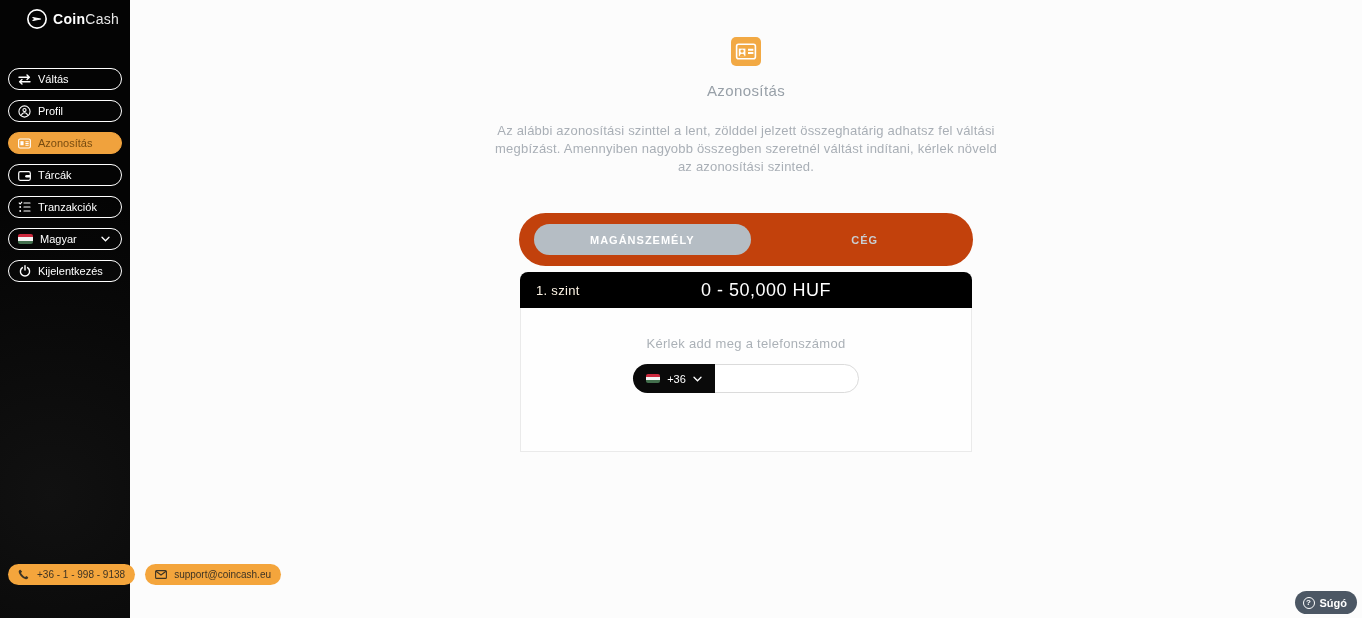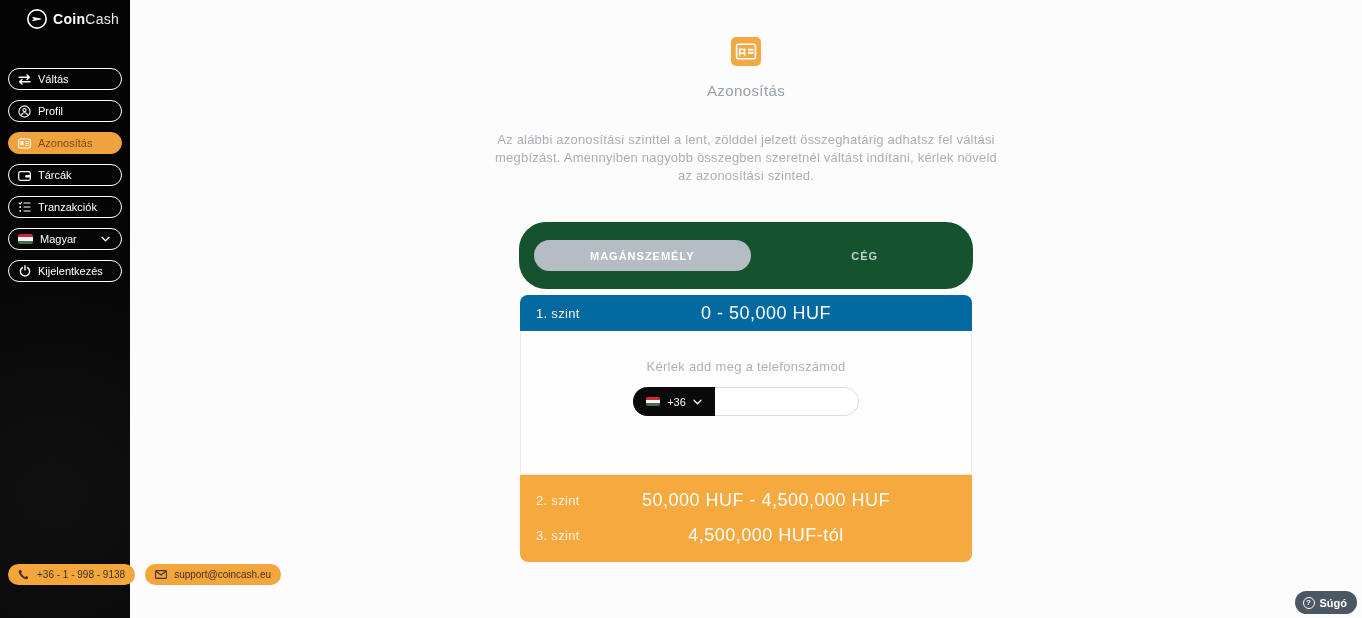--- a/index.html
+++ b/index.html
@@ -52,36 +52,36 @@
   .contact-pill .cicon { display:flex; align-items:center; width:12px; flex:0 0 12px; }
 
   
   .main {
     position:absolute; left:130px; top:0; width:1232px; height:618px;
     display:flex; flex-direction:column; align-items:center;
   }
   .hero-icon { margin-top:37px; width:30px; height:29px; }
   .page-title { margin-top:16px; font-size:15px; font-weight:normal; color:#98a0a8; letter-spacing:.4px; }
   .page-desc {
-    margin-top:32px; max-width:512px; text-align:center;
+    margin-top:23px; max-width:512px; text-align:center;
     font-size:13px; line-height:18px; color:#a9afb6; letter-spacing:.2px;
   }
   .tabbar {
-    margin-top:37px; width:454px; height:67px; background:#14532d;
+    margin-top:37px; width:454px; height:53px; background:#c2410c;
     border-radius:27px; display:flex; align-items:center;
   }
   .tab {
     flex:1; height:31px; display:flex; align-items:center; justify-content:center;
     font-size:11px; font-weight:bold; letter-spacing:1px; color:#c9ced3; cursor:pointer;
     border-radius:17px;
   }
   .tab.active { background:#b5bdc4; color:#fff; margin:0 6px 0 15px; }
   .card { margin-top:6px; width:452px; }
   .level-header {
-    position:relative; height:36px; background:#0369a1; border-radius:8px 8px 0 0;
+    position:relative; height:36px; background:#000000; border-radius:8px 8px 0 0;
     display:flex; align-items:center;
   }
   .level-row {
     position:relative; height:35px; display:flex; align-items:center;
   }
   .lvl-label {
     position:absolute; left:16px; font-size:13px; color:#fcf3e4; letter-spacing:.3px;
   }
   .lvl-range {
     width:100%; text-align:center; transform:translateX(20px);
@@ -286,29 +286,19 @@
           <span>
             <svg width="9" height="6" viewBox="0 0 9 6" fill="none" stroke="#fff" stroke-width="1.3" stroke-linecap="round">
                 <path d="M1 1.2 L4.5 4.8 L8 1.2"></path>
               </svg>
           </span>
         </div>
         <input class="phone-field" type="text" value="" style="">
       </div>
     </div>
 
-    <div class="level-footer">
-      <div class="level-row">
-        <span class="lvl-label">2. szint</span>
-        <span class="lvl-range">50,000 HUF - 4,500,000 HUF</span>
-      </div>
-      <div class="level-row">
-        <span class="lvl-label">3. szint</span>
-        <span class="lvl-range">4,500,000 HUF-tól</span>
-      </div>
-    </div>
   </section>
 </main>
 
 <button class="help-btn">
   <span class="qmark">?</span>
   <span>Súgó</span>
 </button>
 
 </body></html>

